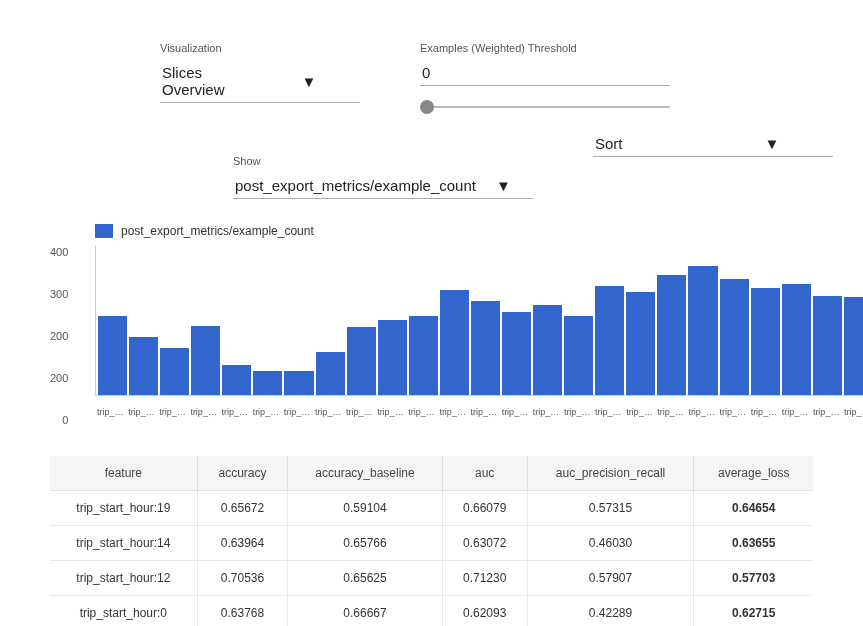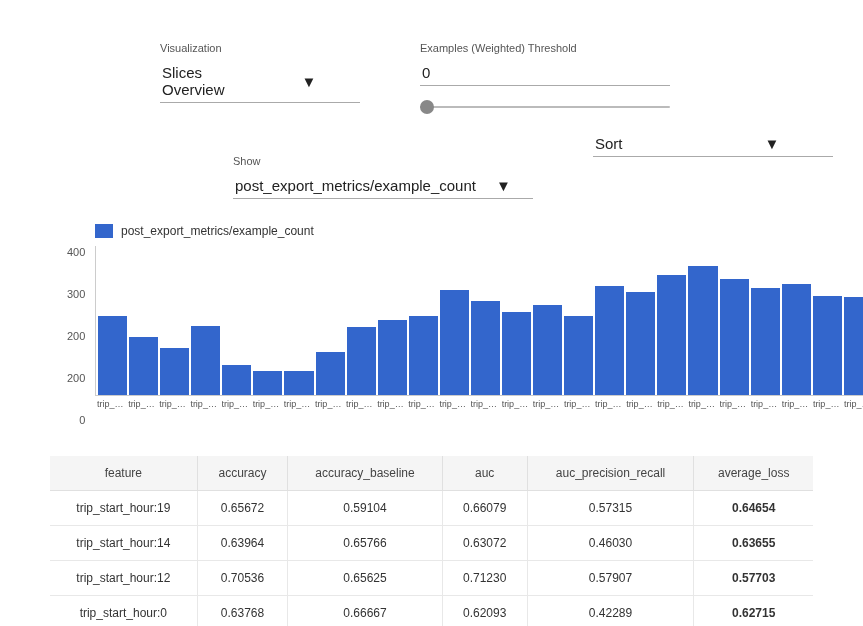--- a/index.html
+++ b/index.html
@@ -144,21 +144,20 @@
     .y-axis {
       position: absolute;
       left: -45px;
       top: 0;
       height: 100%;
       display: flex;
       flex-direction: column;
       justify-content: space-between;
       align-items: flex-end;
       padding-right: 5px;
-      margin-left: 17px;
     }
 
     .y-label {
       font-size: 11px;
       color: #555;
     }
 
     .bars-container {
       display: flex;
       align-items: flex-end;
@@ -192,20 +191,21 @@
     }
 
     .x-label {
       flex: 1;
       font-size: 9px;
       color: #555;
       text-align: center;
       overflow: hidden;
       white-space: nowrap;
       text-overflow: ellipsis;
+      margin-top: 8px;
     }
 
     .table-section {
       padding: 10px 50px;
       margin-top: 10px;
     }
 
     table {
       width: 100%;
       border-collapse: collapse;

